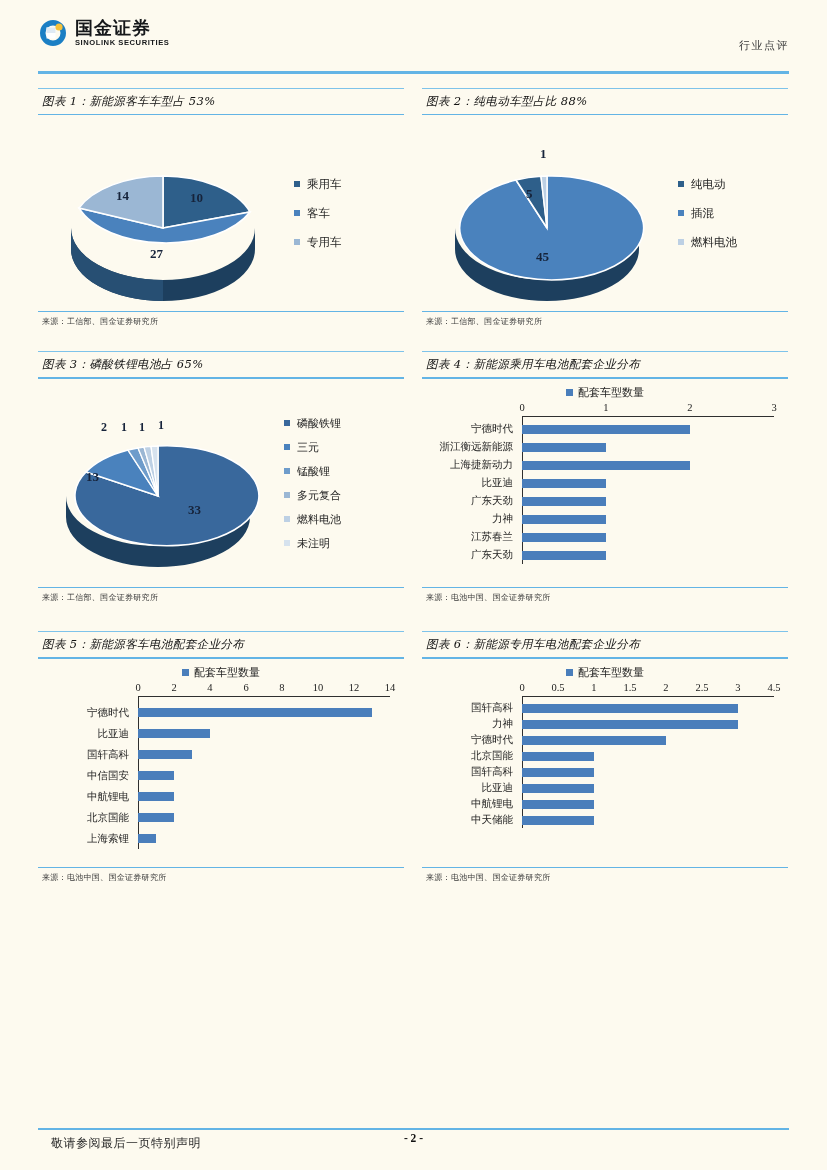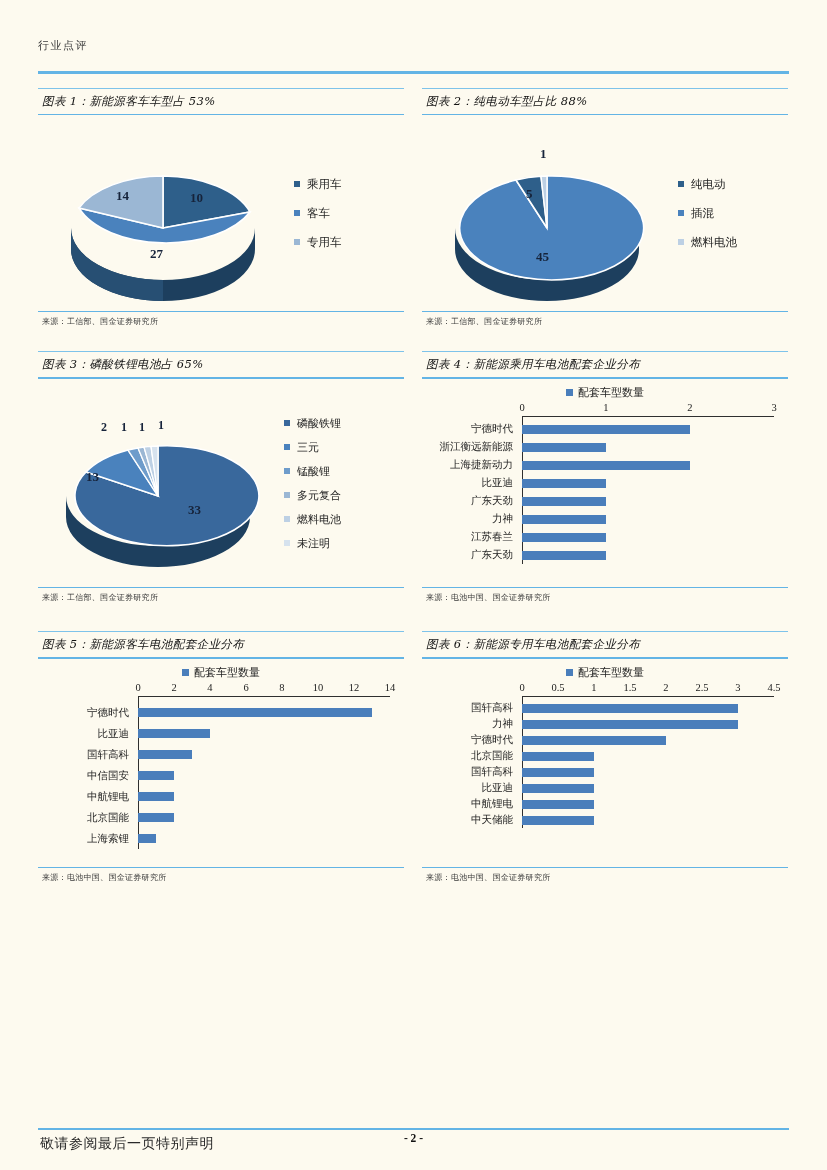--- a/index.html
+++ b/index.html
@@ -63,29 +63,43 @@
   .bar-cat { font-family: "DejaVu Sans", sans-serif; font-size: 10.5px; color: #1f1f1f;
              text-align: right; padding-right: 5px; white-space: nowrap; }
   .bar-track { position: relative; flex: 1 1 auto; }
   .bar-fill { background: #4a7ebb; height: 9px; }
   .yaxis-line { position: absolute; top: 0; bottom: 0; width: 1.3px; background: #2f2f2f; }
 
   
   .footer { position: absolute; left: 38px; right: 38px; bottom: 18px; }
   .footer-rule { height: 2.2px; background: #63b4e5; }
   .footer-row { position: relative; height: 22px; }
-  .footer-left { position: absolute; left: 2px; top: 5px; font-family: "DejaVu Serif", serif; font-size: 14px; color: #2a2a2a; letter-spacing: .5px; }
+  .footer-left { position: absolute; left: 13px; top: 5px; font-family: "DejaVu Serif", serif; font-size: 12px; color: #2a2a2a; letter-spacing: .5px; }
   .footer-page { position: absolute; left: 0; right: 0; top: 2px; text-align: center; font-family: "Liberation Serif", serif; font-weight: bold; font-size: 11.5px; color: #111; }
 </style>
 </head>
 <body>
 
 <div class="page">
 
   <div class="header">
+    <div class="logo-wrap">
+      <div class="logo-mark">
+        <svg width="30" height="30" viewBox="0 0 30 30">
+          <path d="M15 2 A13 13 0 1 0 15 28 A13 13 0 0 0 15 2 Z M15 7.5 A7.5 7.5 0 1 1 15 22.5 A7.5 7.5 0 0 1 15 7.5 Z" fill="#1b7fc4"></path>
+          <rect x="8.5" y="9.5" width="9" height="11" fill="#ffffff"></rect>
+          <rect x="8.5" y="9.5" width="9" height="5.5" fill="#dfeaf4"></rect>
+          <circle cx="21" cy="9" r="3.6" fill="#f5c13a"></circle>
+        </svg>
+      </div>
+      <div class="logo-text">
+        <div class="logo-cn">国金证券</div>
+        <div class="logo-en">SINOLINK SECURITIES</div>
+      </div>
+    </div>
     <div class="header-right">行业点评</div>
   </div>
   <div class="header-rule"></div>
 
   <div class="grid">
 
     <div class="row">
 
       <div class="cell">
         <div class="fig-title-top"></div>

